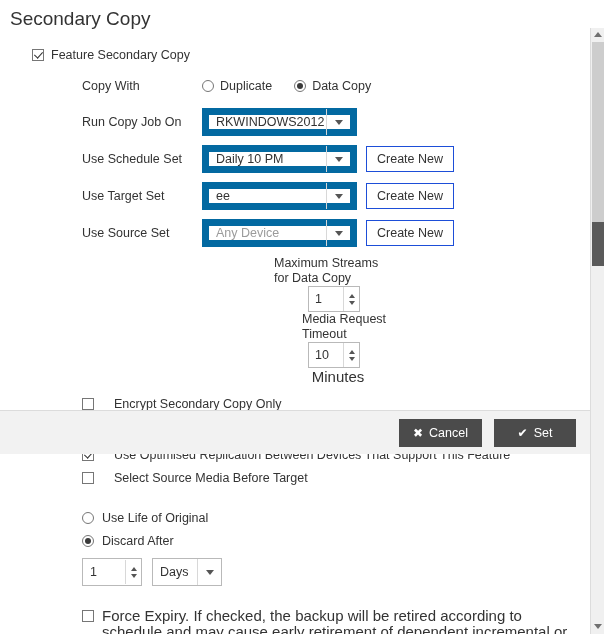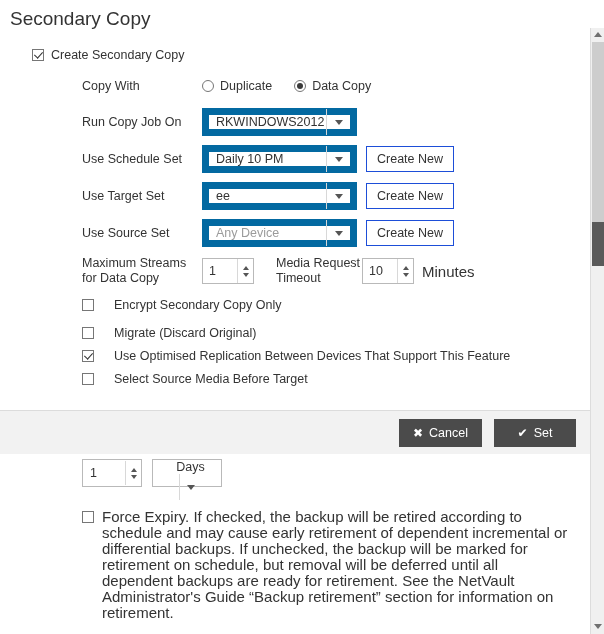--- a/index.html
+++ b/index.html
@@ -166,21 +166,21 @@
     height: 20px;
   }
   .radio-item {
     display: flex; align-items: center; gap: 6px;
     margin-right: 22px;
     font-size: 12.5px;
   }
   
   .streams-row {
     display: flex; align-items: center;
-    margin-top: 2px; margin-bottom: 12px;
+    margin-top: 2px; margin-bottom: 12px; flex-direction: column;
   }
   .two-line {
     width: 120px;
     font-size: 12.5px;
     line-height: 15px;
     color: #333;
     flex: 0 0 auto;
   }
   .spin {
     width: 52px; height: 26px;
@@ -246,21 +246,20 @@
   }
   .unit-select {
     margin-left: 10px;
     width: 70px; height: 28px;
     border: 1px solid #b9b9b9;
     background: #fff;
     display: flex; align-items: center;
     justify-content: space-between;
     font-size: 12.5px;
     padding-left: 7px;
-    flex-direction: column;
   }
   
   .force {
     margin-left: 82px; margin-top: 22px;
     display: flex; gap: 8px;
     width: 490px;
   }
   .force p {
     margin: 0;
     font-size: 15px;
@@ -304,21 +303,21 @@
     <div class="scroll-arrow up"></div>
     <div class="scroll-thumb"></div>
     <div class="scroll-thumb2"></div>
     <div class="scroll-arrow down"></div>
   </div>
 
   <div class="content">
 
     <div class="sec-copy-row">
       <span class="cb checked"></span>
-      <span class="lbl">Create Secondary Copy</span>
+      <span class="lbl">Feature Secondary Copy</span>
     </div>
 
     <div class="form">
 
       <div class="copywith">
         <div class="flabel">Copy With</div>
         <div class="radio-item">
           <span class="rb"></span>
           <span>Duplicate</span>
         </div>

